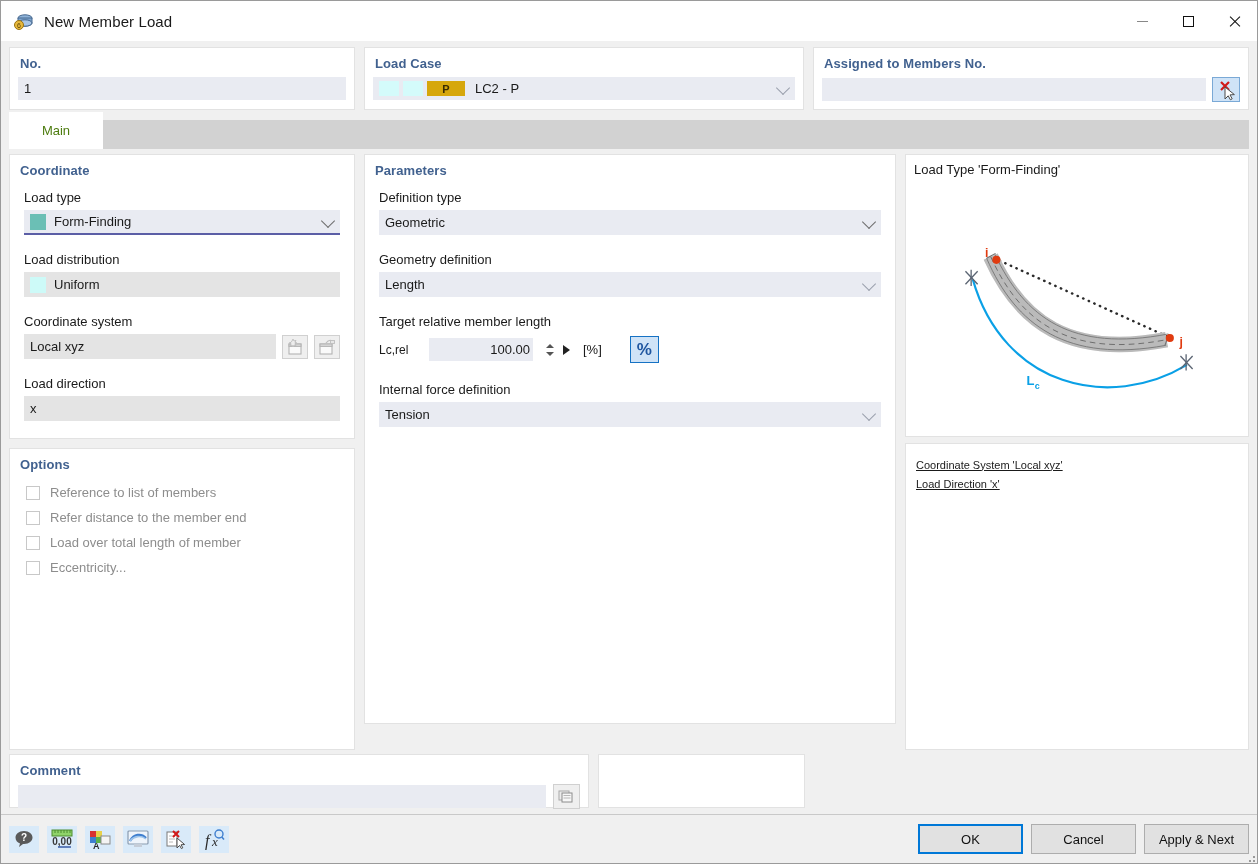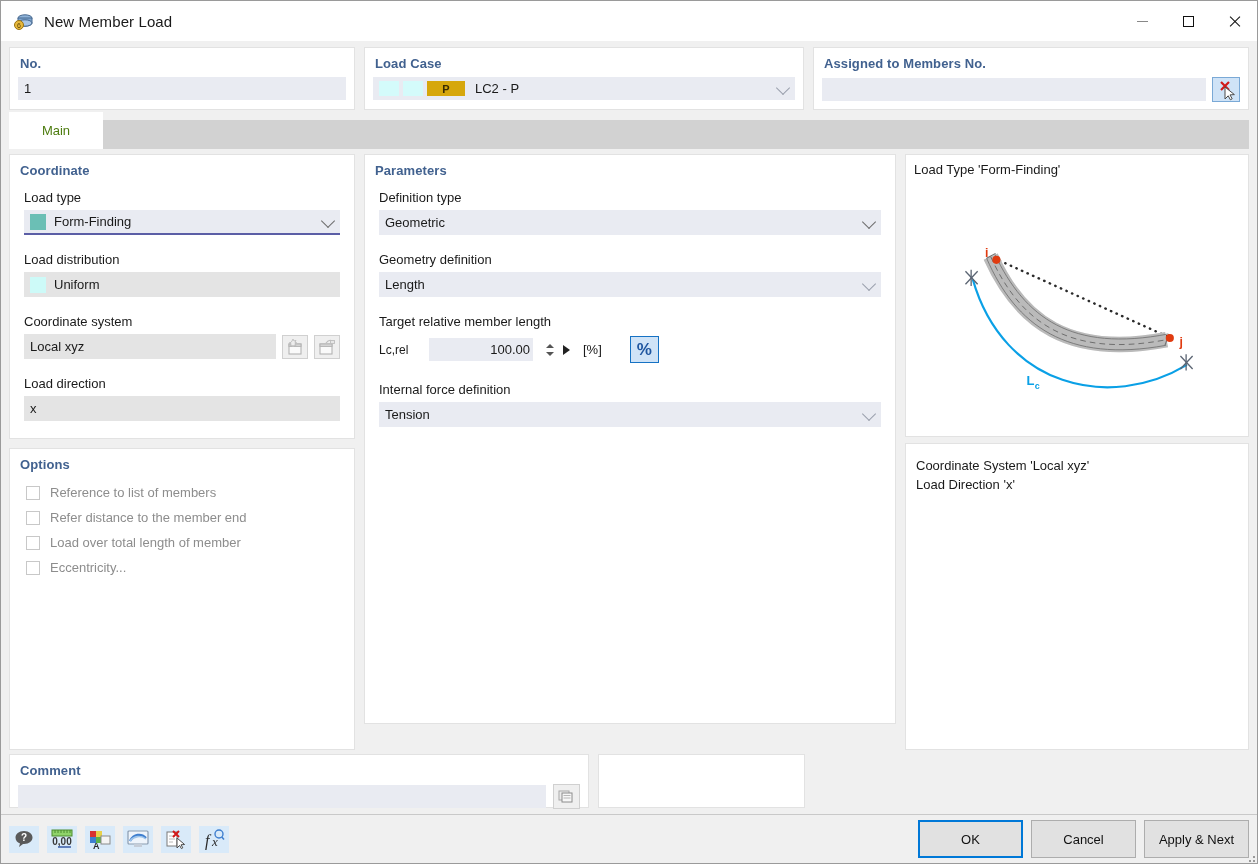--- a/index.html
+++ b/index.html
@@ -159,21 +159,21 @@
     width:29px;height:27px;background:#cfe3f7;border:1px solid #1672c4;
     box-sizing:border-box;display:flex;align-items:center;justify-content:center;
     color:#1f56a0;font-size:17px;font-weight:bold;margin-left:22px;flex:0 0 auto;
   }
 
   
   .img-box{height:305px;position:relative;overflow:hidden;}
   .img-caption{
     position:absolute;left:8px;top:7px;font-size:13px;color:#1a1a1a;
   }
-  .info-box{height:330px;padding:12px 10px;font-size:13px;line-height:19px;}
+  .info-box{height:330px;padding:12px 10px;font-size:11px;line-height:19px;text-decoration:underline;}
 
   
   .commentrow{
     display:flex;gap:9px;padding:4px 8px 6px 8px;flex:0 0 auto;
   }
   .comment-box{width:580px;height:54px;}
   .blank-box{width:207px;height:54px;}
   .cmt-inner{display:flex;align-items:center;gap:7px;padding:6px 8px 0 8px;}
   .cmt-field{flex:1;height:23px;background:#e9ebf2;position:relative;}
 
@@ -183,21 +183,21 @@
     padding:0 8px;position:relative;border-top:1px solid #c9c9c9;
     background:#f0f0f0;
   }
   .tools{display:flex;gap:8px;align-items:center;}
   .toolbtn{
     width:30px;height:27px;background:#d9eaf9;
     display:flex;align-items:center;justify-content:center;position:relative;
   }
   .footbtns{position:absolute;right:8px;display:flex;gap:8px;align-items:center;}
   .btn{
-    height:38px;min-width:105px;padding:0 12px;
+    height:30px;min-width:105px;padding:0 12px;
     background:#e1e1e1;border:1px solid #adadad;box-sizing:border-box;
     display:flex;align-items:center;justify-content:center;font-size:13px;color:#111;
   }
   .btn.primary{background:#e1e1e1;border:2px solid #0078d7;}
   .grip{
     position:absolute;right:2px;bottom:1px;width:10px;height:10px;
   }
   .grip i{position:absolute;width:2px;height:2px;background:#9a9a9a;}
 </style>
 </head>

